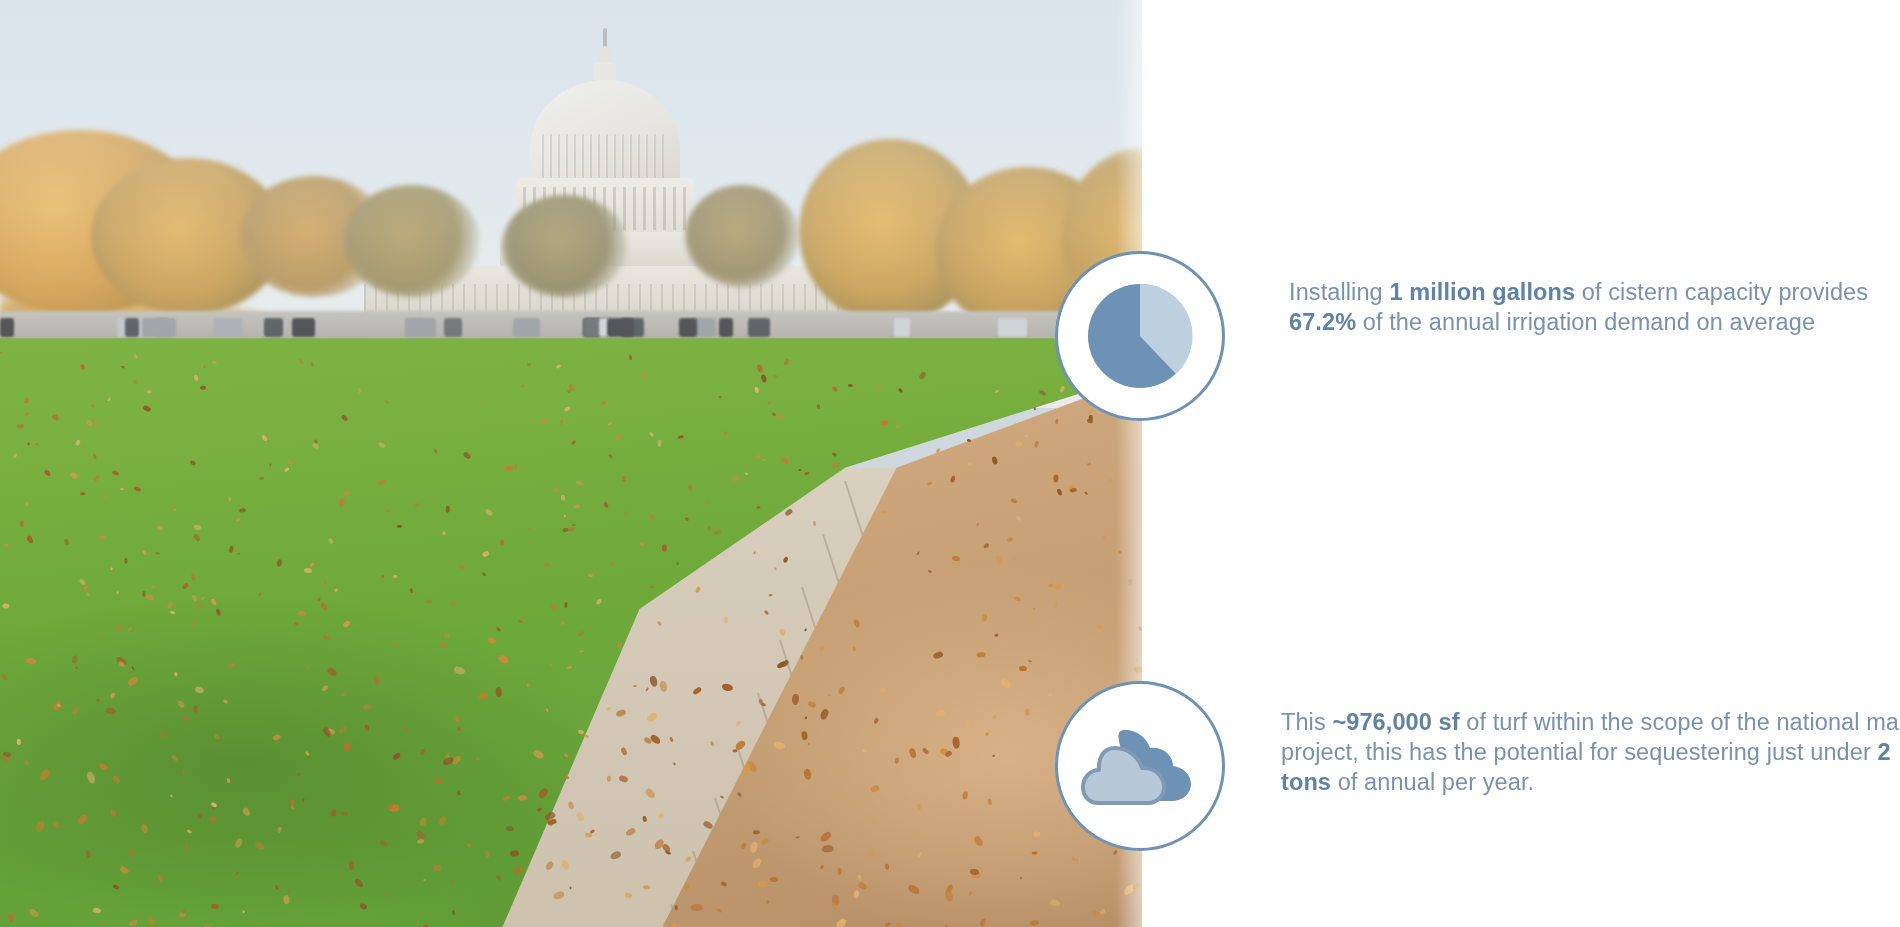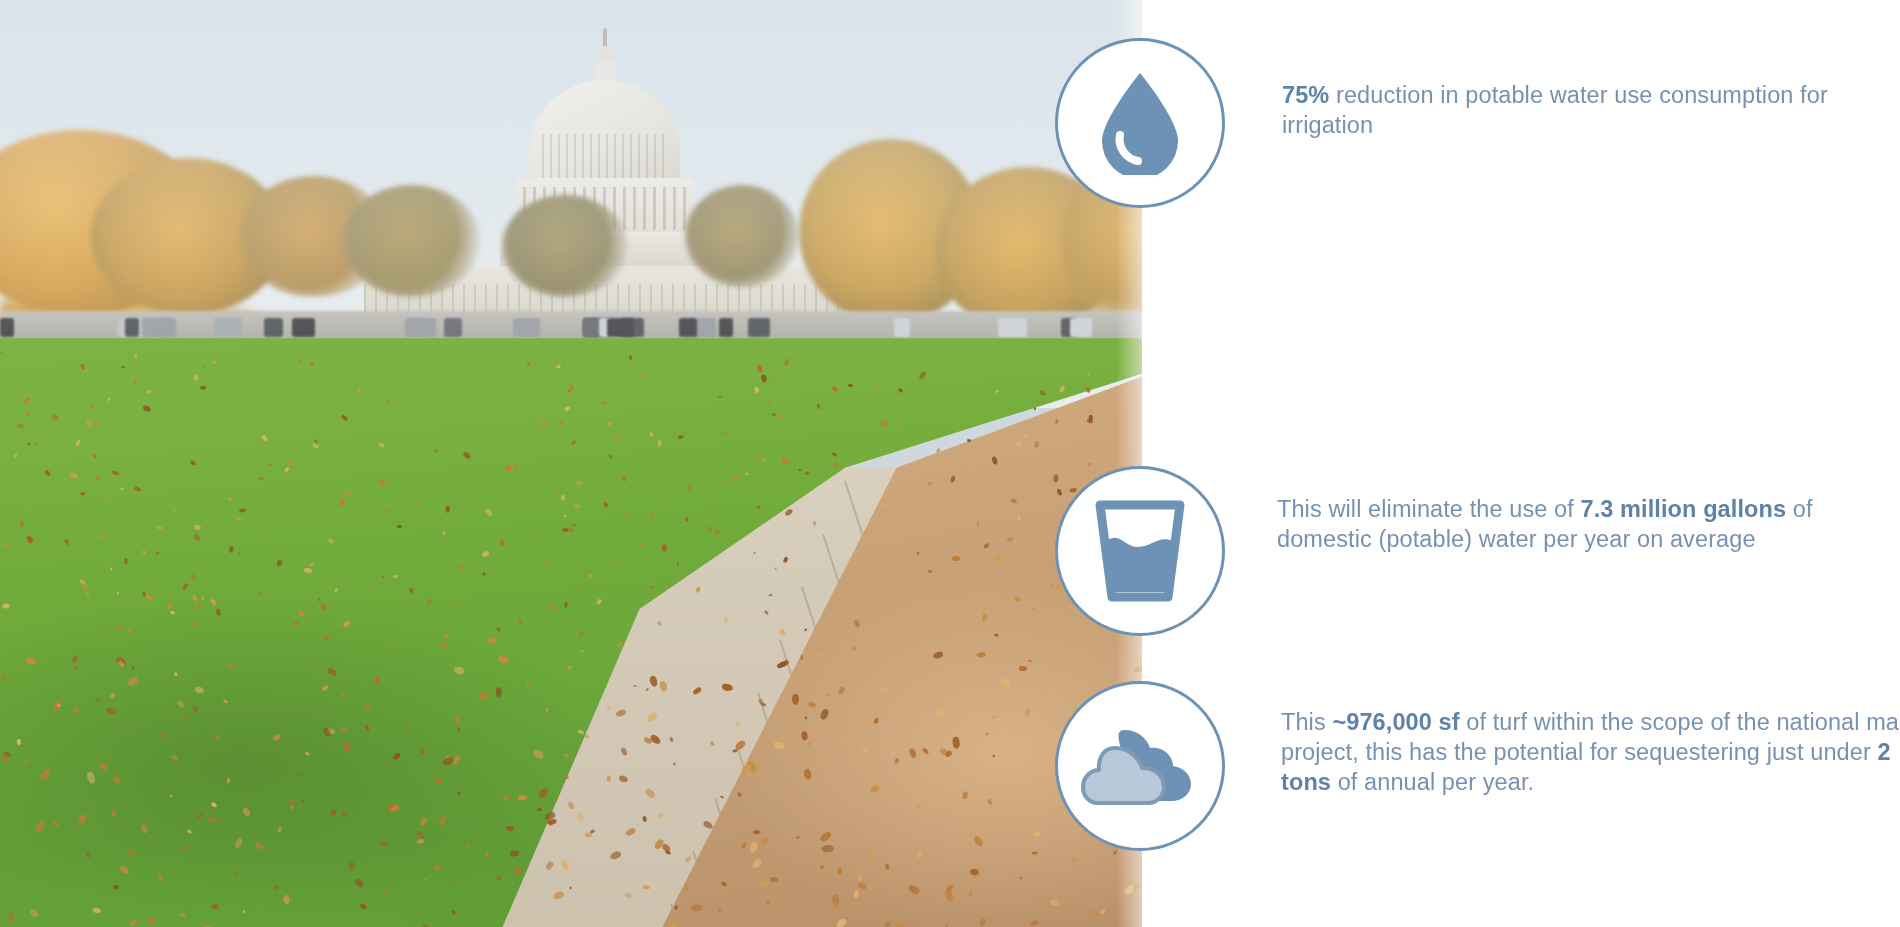--- a/index.html
+++ b/index.html
@@ -774,44 +774,33 @@
         <div class="lf" style="left: 54.2286%; top: 83.757%; width: 9.39318px; height: 5.82377px; background: rgb(163, 95, 40); opacity: 0.75; transform: rotate(18.3529deg);"></div>
         <div class="lf" style="left: 31.5268%; top: 97.5605%; width: 7.33201px; height: 4.54585px; background: rgb(143, 85, 36); opacity: 0.84; transform: rotate(26.4101deg);"></div>
         <div class="lf" style="left: 95.3036%; top: 44.8323%; width: 5.96364px; height: 3.69746px; background: rgb(143, 85, 36); opacity: 0.9; transform: rotate(86.0604deg);"></div>
         <div class="lf" style="left: 62.8746%; top: 42.6818%; width: 3.46413px; height: 2.14776px; background: rgb(143, 85, 36); opacity: 0.61; transform: rotate(174.665deg);"></div>
       </div>
     <div class="photo-fade"></div>
   </div>
 
   <div class="panel">
 
-    <div class="row r1">
+
+    <div class="row r2">
       <div class="badge">
         <span>
-          <svg width="84" height="104" viewBox="0 0 84 104">
-            <path d="M42 2 C42 2 80 48 80 70 A38 38 0 0 1 4 70 C4 48 42 2 42 2 Z" fill="#6d92b5"></path>
-            <path d="M22 64 A22 22 0 0 0 40 90" fill="none" stroke="#ffffff" stroke-width="8" stroke-linecap="round"></path>
+          <svg width="108" height="108" viewBox="0 0 108 108">
+            <circle cx="54" cy="54" r="52" fill="#6d92b5"></circle>
+            <path d="M54 54 L54 2 A52 52 0 0 1 90 92 Z" fill="#bdd0de"></path>
           </svg>
         </span>
       </div>
-      <div class="copy"><b>75%</b><span> reduction in potable water use consumption for irrigation</span></div>
+      <div class="copy"><span>Installing </span><b>1 million gallons</b><span> of cistern capacity provides </span><b>67.2%</b><span> of the annual irrigation demand on average</span></div>
     </div>
 
-
-    <div class="row r3">
-      <div class="badge">
-        <span>
-          <svg width="96" height="104" viewBox="0 0 96 104">
-            <path d="M8 6 L88 6 L76 98 L20 98 Z" fill="none" stroke="#6d92b5" stroke-width="9" stroke-linejoin="round"></path>
-            <path d="M14.5 42 C28 32 32 48 46 48 C60 48 66 36 81.5 42 L73 93 L23 93 Z" fill="#6d92b5"></path>
-          </svg>
-        </span>
-      </div>
-      <div class="copy"><span>This will eliminate the use of </span><b>7.3 million gallons</b><span> of domestic (potable) water per year on average</span></div>
-    </div>
 
     <div class="row r4">
       <div class="badge">
         <span>
           <svg width="118" height="84" viewBox="0 0 118 84">
             <path d="M44 6 C56 6 66 14 69 24 C80 22 92 30 92 42 C102 43 110 51 110 60
                      C110 70 101 77 91 77 L44 77 C34 77 26 69 26 59 C26 49 33 41 43 40
                      C41 22 31 6 44 6 Z" fill="#6d92b5"></path>
             <path d="M34 24 C47 24 58 33 61 44 C73 43 83 52 83 63 C83 72 76 79 67 79
                      L17 79 C8 79 2 72 2 63 C2 54 9 46 18 46 C17 33 23 24 34 24 Z" fill="#b7c9d9" stroke="#7e9ab5" stroke-width="4" stroke-linejoin="round"></path>

